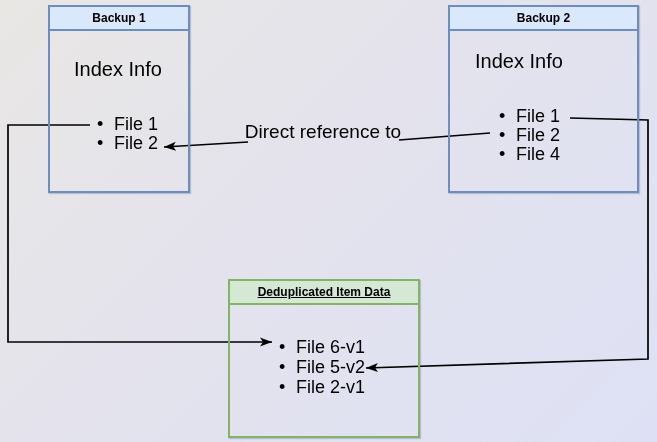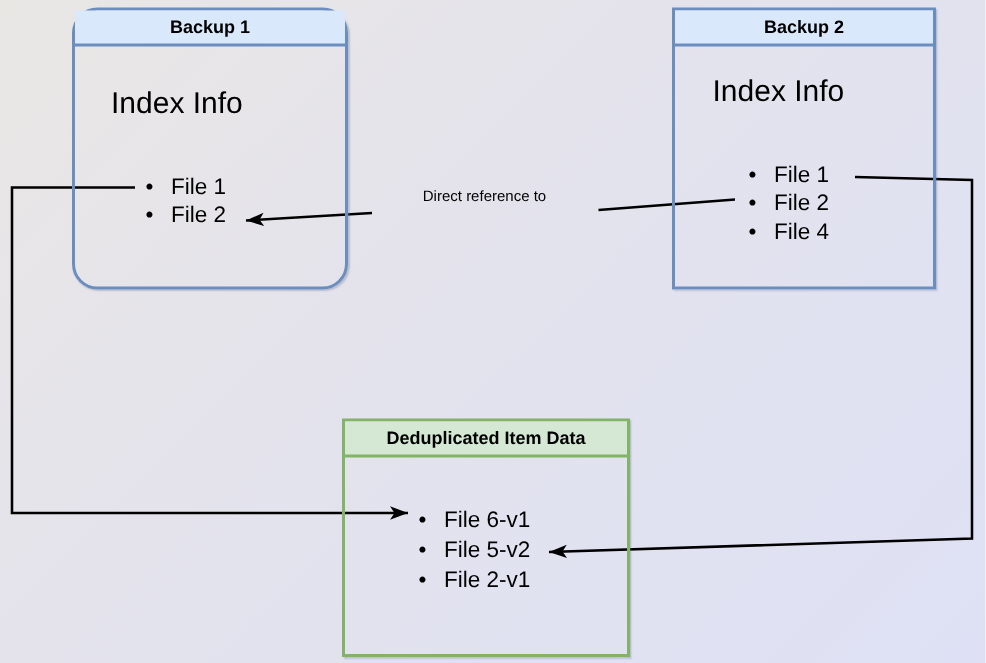--- a/index.html
+++ b/index.html
@@ -20,35 +20,35 @@
   }
   .node .titlebar{
     height:22px;line-height:22px;text-align:center;
     font-size:12px;font-weight:bold;border-bottom:2px solid;
   }
   .blue{border-color:#6c8ebf;}
   .blue .titlebar{background:#dae8fc;border-bottom-color:#6c8ebf;}
   .green{border-color:#82b366;}
   .green .titlebar{background:#d5e8d4;border-bottom-color:#82b366;}
   .section-label{position:absolute;font-size:20px;line-height:19px;white-space:nowrap;}
-  ul.filelist{position:absolute;margin:0;padding:0;list-style:none;font-size:15px;}
+  ul.filelist{position:absolute;margin:0;padding:0;list-style:none;font-size:18px;}
   .filelist li{position:relative;padding-left:17px;line-height:19px;white-space:nowrap;}
   .filelist li::before{content:"\2022";position:absolute;left:0;}
   .filelist.wide li{line-height:20px;}
-  .box-backup1{left:48px;top:5px;width:184px;height:188px;border-radius:17px;}
-  .box-backup2{left:448px;top:5px;width:176px;height:188px;}
-  .box-dedup{left:228px;top:279px;width:192px;height:159px;}
+  .box-backup1{left:48px;top:5px;width:142px;height:188px;}
+  .box-backup2{left:448px;top:5px;width:191px;height:188px;}
+  .box-dedup{left:228px;top:279px;width:192px;height:159px;text-decoration:underline;}
   .box-backup1 .section-label{left:24px;top:53px;}
   .box-backup2 .section-label{left:25px;top:45px;}
   .box-backup1 .filelist{left:47px;top:108px;}
   .box-backup2 .filelist{left:49px;top:100px;}
   .box-dedup .filelist{left:49px;top:56px;}
   .annotation{
     position:absolute;left:243px;top:124px;width:160px;
-    text-align:center;font-size:10px;line-height:16px;
+    text-align:center;font-size:19px;line-height:16px;
   }
 </style>
 </head>
 <body>
 
 <div class="canvas">
 
   <svg class="connectors" viewBox="0 0 657 442" xmlns="http://www.w3.org/2000/svg">
     <defs>
       <marker id="arrow" markerUnits="userSpaceOnUse" markerWidth="14" markerHeight="10" refX="12" refY="5" orient="auto">

